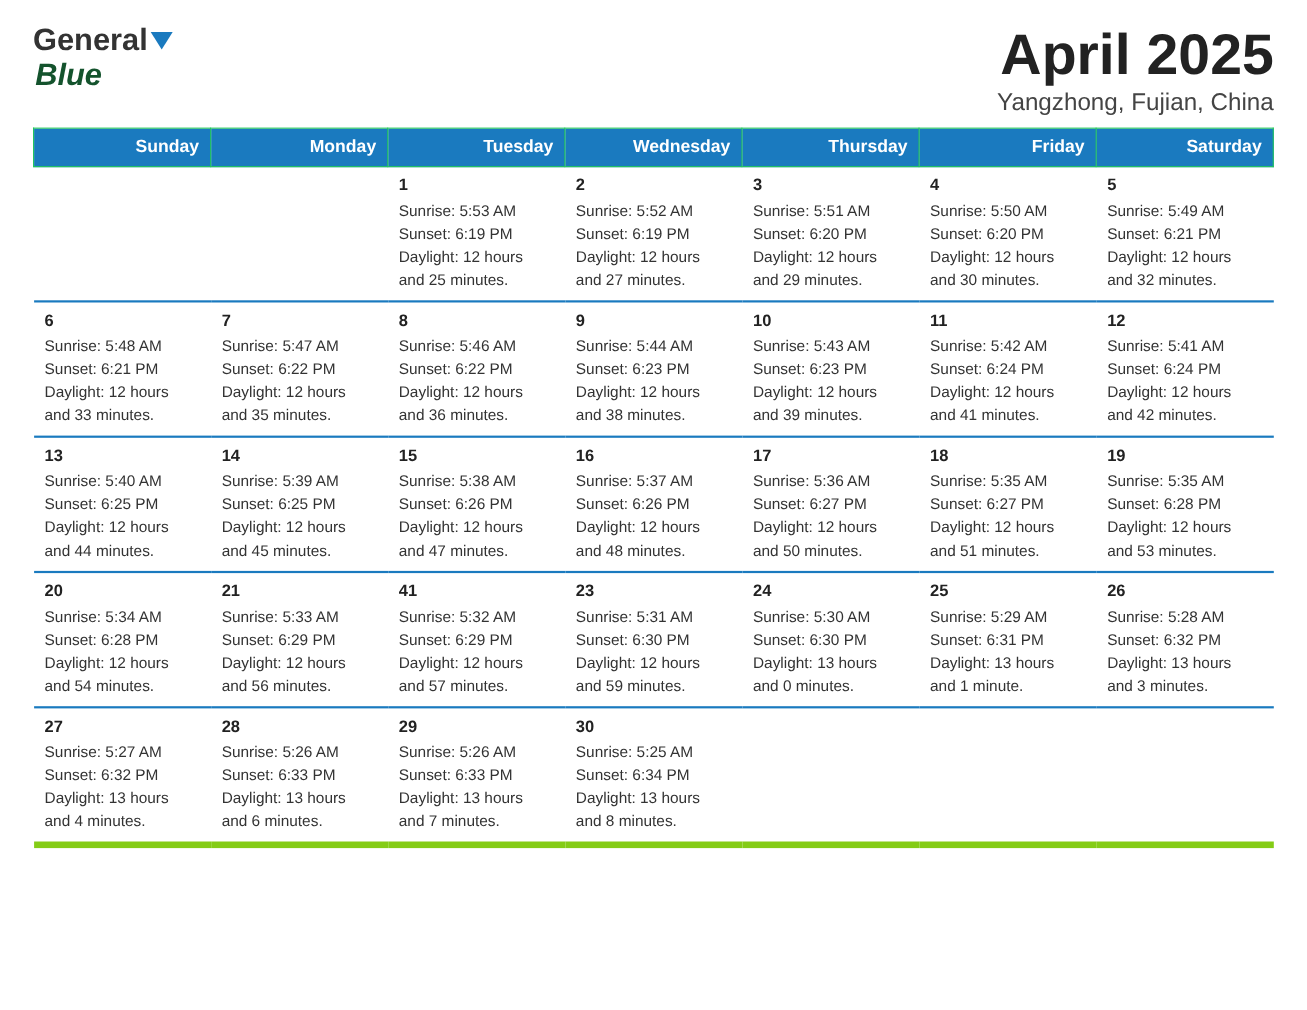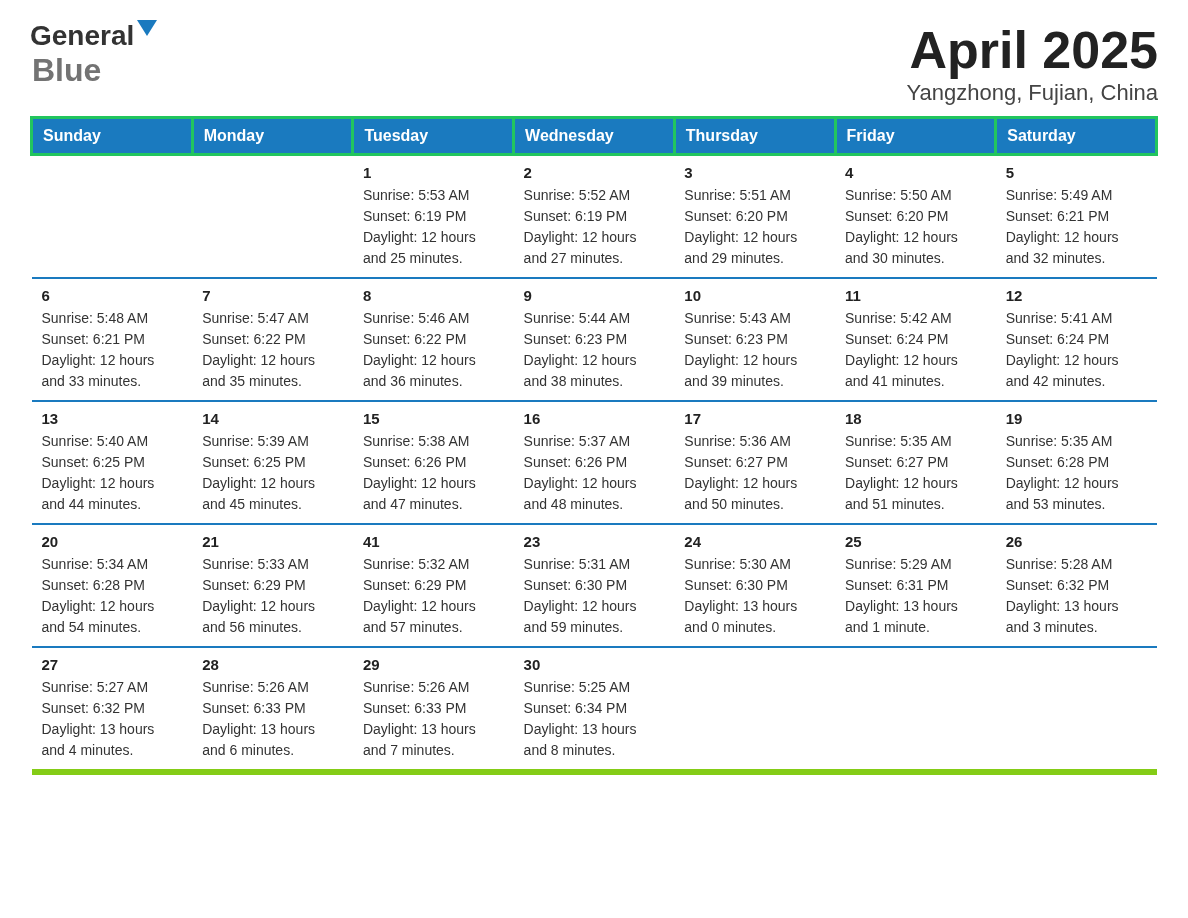--- a/index.html
+++ b/index.html
@@ -19,39 +19,40 @@
     .logo {
       display: flex;
       flex-direction: column;
       align-items: flex-start;
     }
     .logo-text {
       font-size: 28px;
       font-weight: bold;
       color: #333;
       display: flex;
-      align-items: flex-start;
+      align-items: center;
     }
     .logo-general { color: #333; }
     .logo-triangle {
       display: inline-block;
       width: 0;
       height: 0;
       border-left: 10px solid transparent;
       border-right: 10px solid transparent;
       border-top: 16px solid #1a7abf;
       margin-left: 3px;
       margin-bottom: -2px;
     }
     .logo-blue {
-      color: #737373;
-      font-size: 32px;
+      color: #14532d;
+      font-size: 28px;
       font-weight: bold;
       margin-top: -4px;
       margin-left: 2px;
+      font-style: italic;
     }
     .title-section {
       text-align: right;
     }
     .title-section h1 {
       font-size: 52px;
       font-weight: bold;
       color: #222;
     }
     .title-section h2 {
@@ -66,22 +67,22 @@
       margin-top: 10px;
     }
     thead tr {
       background-color: #1a7abf;
     }
     thead th {
       color: #fff;
       font-size: 16px;
       font-weight: bold;
       padding: 8px 10px;
-      text-align: left;
-      border: 3px solid #22c55e;
+      text-align: right;
+      border: 1px solid #22c55e;
     }
     tbody tr {
       border-bottom: 2px solid #1a7abf;
     }
     tbody td {
       vertical-align: top;
       padding: 8px 10px;
       font-size: 13px;
       color: #333;
       width: 14.28%;

